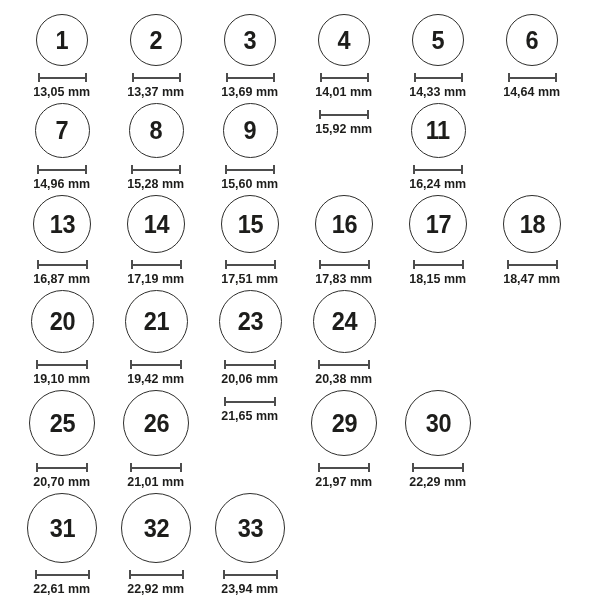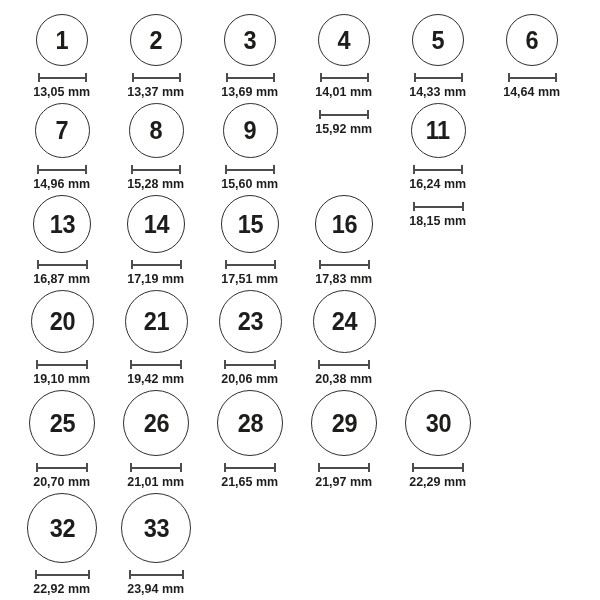--- a/index.html
+++ b/index.html
@@ -186,23 +186,33 @@
         <div class="mtext">17,51 mm</div>
       </div>
       <div class="cell">
         <div class="circle">
           <span class="num">16</span>
         </div>
         <div class="mline"></div>
         <div class="mtext">17,83 mm</div>
       </div>
       <div class="cell">
+        <div class="circle">
+          <span class="num">17</span>
+        </div>
         <div class="mline"></div>
         <div class="mtext">18,15 mm</div>
       </div>
+      <div class="cell">
+        <div class="circle">
+          <span class="num">18</span>
+        </div>
+        <div class="mline"></div>
+        <div class="mtext">18,47 mm</div>
+      </div>
     </div>
     <div class="row r4">
       <div class="cell">
         <div class="circle">
           <span class="num">20</span>
         </div>
         <div class="mline"></div>
         <div class="mtext">19,10 mm</div>
       </div>
       <div class="cell">
@@ -236,42 +246,46 @@
         <div class="mtext">20,70 mm</div>
       </div>
       <div class="cell">
         <div class="circle">
           <span class="num">26</span>
         </div>
         <div class="mline"></div>
         <div class="mtext">21,01 mm</div>
       </div>
       <div class="cell">
-        <div class="circle">
-          <span class="num">28</span>
-        </div>
         <div class="mline"></div>
         <div class="mtext">21,65 mm</div>
       </div>
       <div class="cell">
         <div class="circle">
           <span class="num">29</span>
         </div>
         <div class="mline"></div>
         <div class="mtext">21,97 mm</div>
       </div>
       <div class="cell">
         <div class="circle">
           <span class="num">30</span>
         </div>
         <div class="mline"></div>
         <div class="mtext">22,29 mm</div>
       </div>
     </div>
     <div class="row r6">
+      <div class="cell">
+        <div class="circle">
+          <span class="num">31</span>
+        </div>
+        <div class="mline"></div>
+        <div class="mtext">22,61 mm</div>
+      </div>
       <div class="cell">
         <div class="circle">
           <span class="num">32</span>
         </div>
         <div class="mline"></div>
         <div class="mtext">22,92 mm</div>
       </div>
       <div class="cell">
         <div class="circle">
           <span class="num">33</span>

